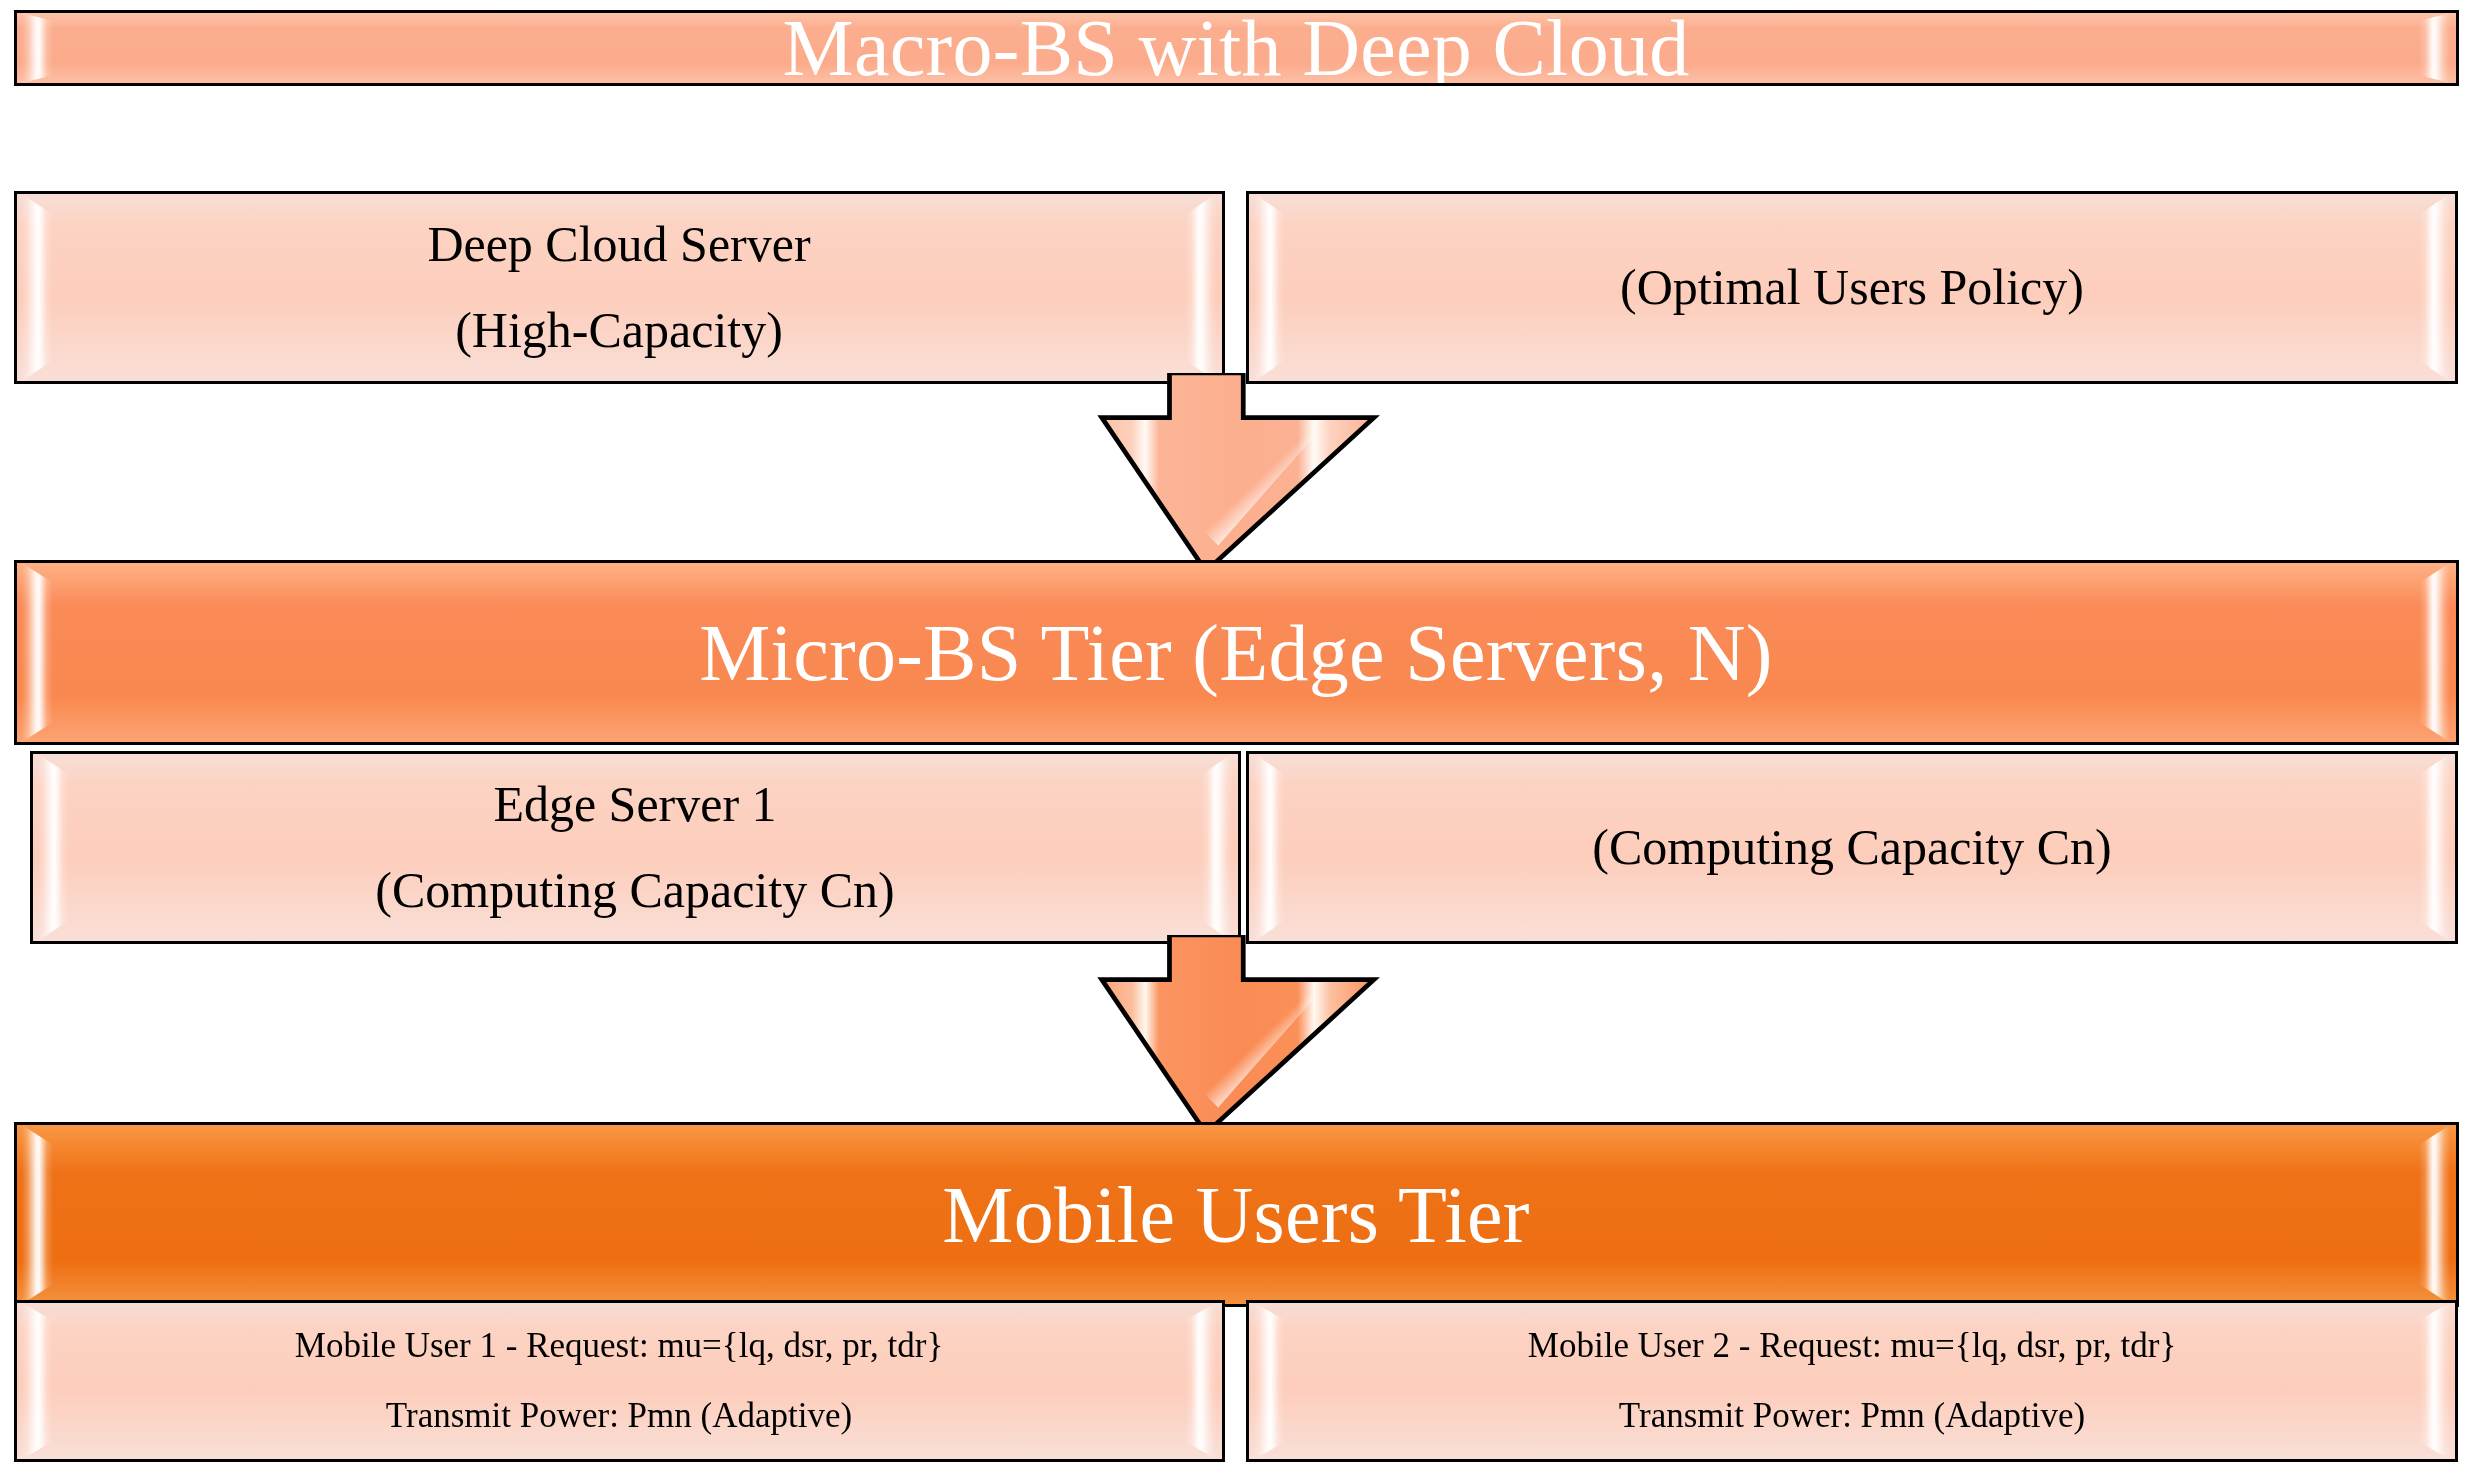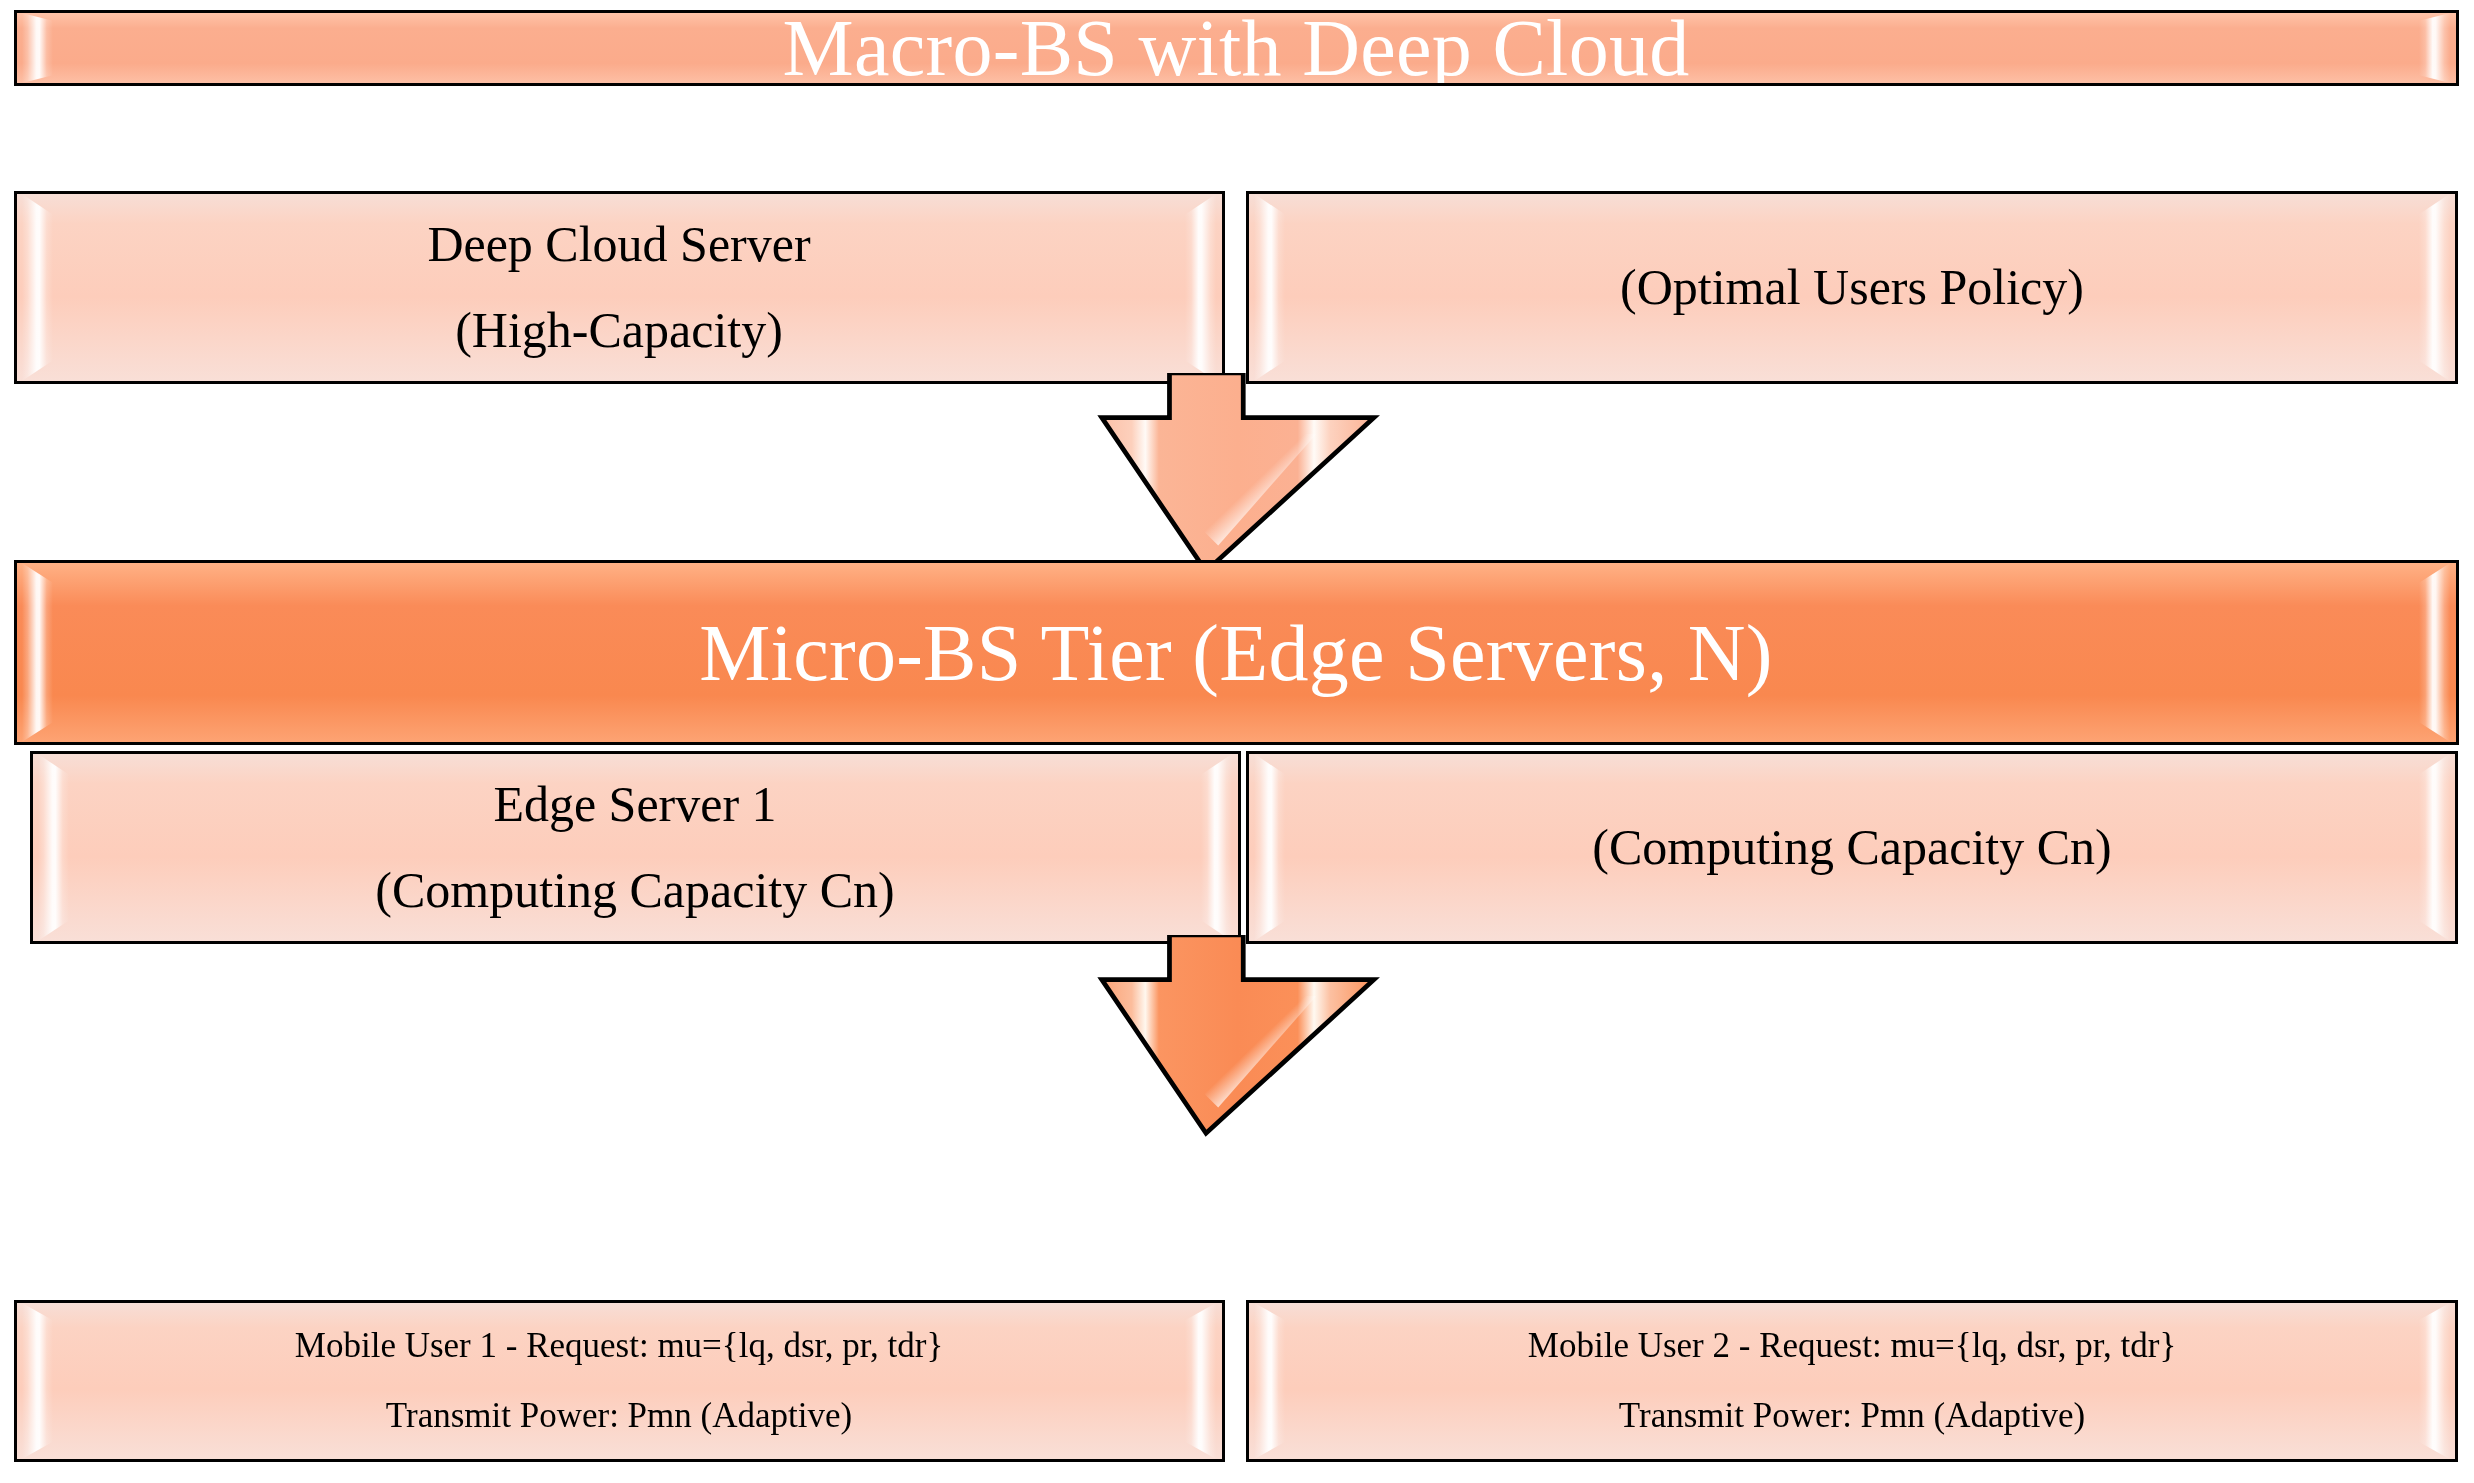--- a/index.html
+++ b/index.html
@@ -190,20 +190,23 @@
           <stop offset="62%" stop-color="#ffffff" stop-opacity="0.95"></stop>
           <stop offset="74%" stop-color="#ffffff" stop-opacity="0.15"></stop>
           <stop offset="100%" stop-color="#ffffff" stop-opacity="0"></stop>
         </linearGradient>
       </defs>
       <polygon points="113,0 222,0 222,66 415,66 167,293 13,66 113,66" fill="url(#agrad2)" stroke="#000000" stroke-width="7" stroke-linejoin="miter"></polygon>
       <polygon points="270,90 330,90 185,255 160,230" fill="url(#ashine2)"></polygon>
     </svg>
   </div>
 
+  <div class="box tier-header hdr3" style="left:9.5px; top:1122px; width:2445px; height:185px;">
+    <div class="title">Mobile Users Tier</div>
+  </div>
 
   <div class="box subcell mu" style="left:9.5px; top:1300px; width:1211px; height:162px;">
     <div class="line l1">Mobile User 1 - Request: mu={lq, dsr, pr, tdr}</div>
     <div class="line l2">Transmit Power:  Pmn (Adaptive)</div>
   </div>
 
   <div class="box subcell mu" style="left:1242px; top:1300px; width:1212px; height:162px;">
     <div class="line l1">Mobile User 2 - Request: mu={lq, dsr, pr, tdr}</div>
     <div class="line l2">Transmit Power:  Pmn (Adaptive)</div>
   </div>

